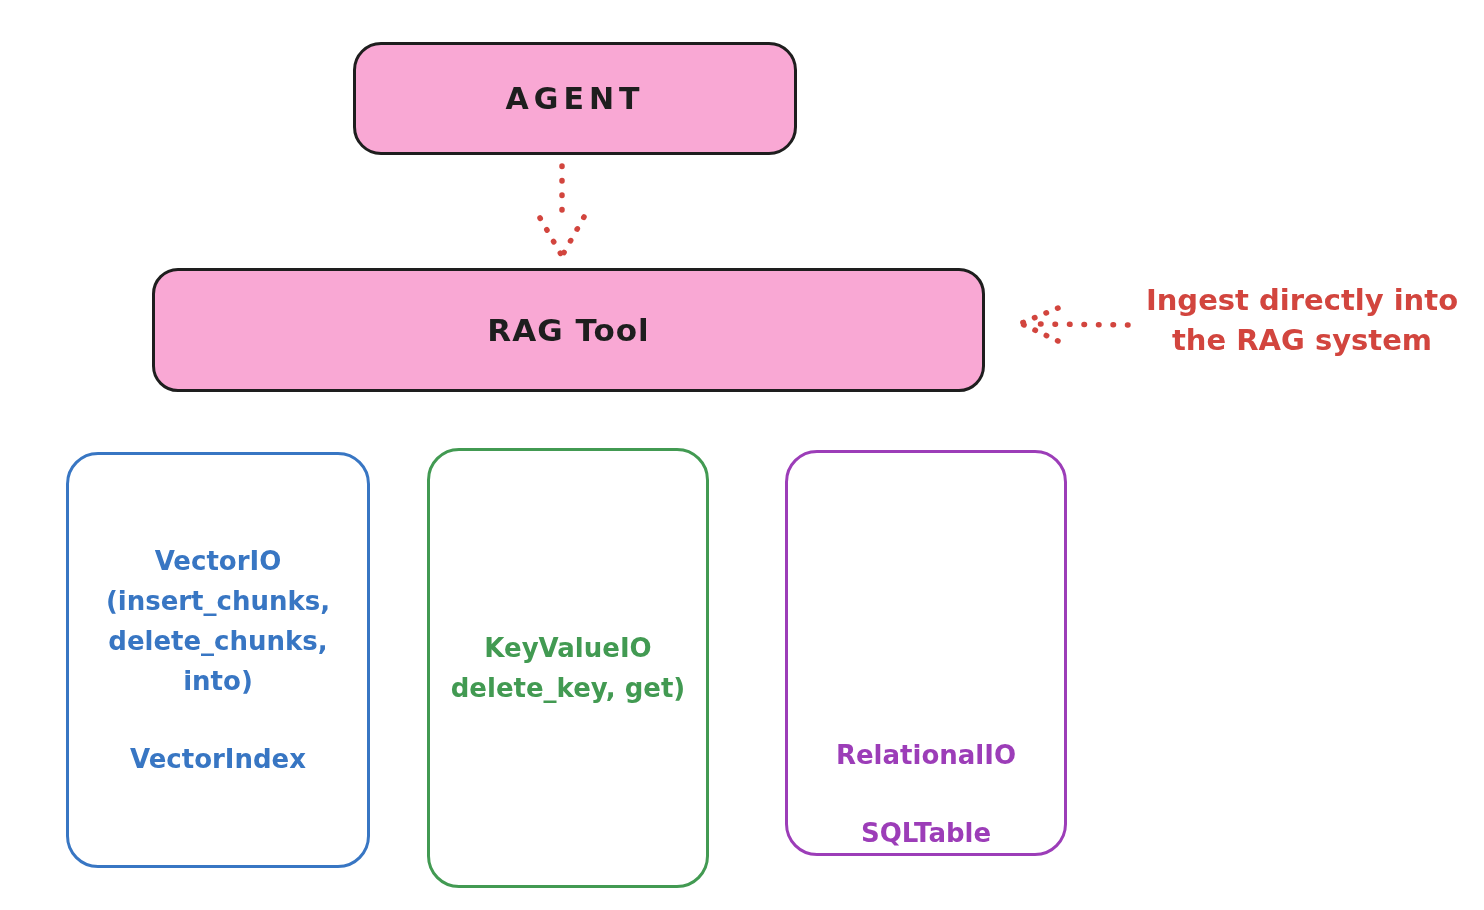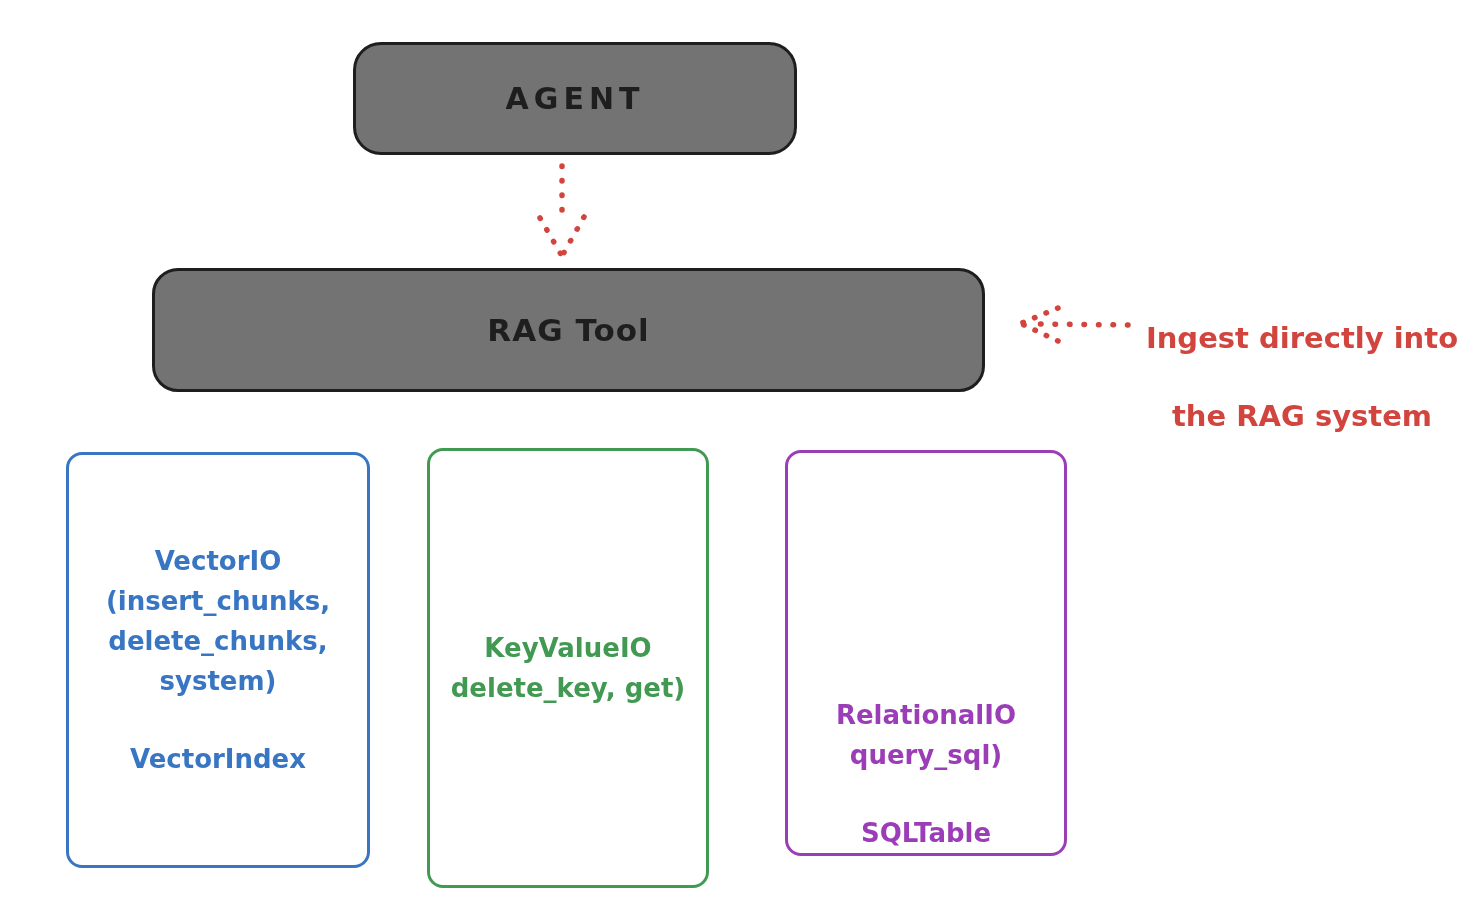--- a/index.html
+++ b/index.html
@@ -7,21 +7,21 @@
   .canvas {
     position: relative;
     width: 1484px;
     height: 910px;
     background: #ffffff;
     font-family: "DejaVu Sans", sans-serif;
     overflow: hidden;
   }
   .node {
     position: absolute;
-    background: #737373;
+    background: #f9a8d4;
     border: 3.5px solid var(--c, #1e1e1e);
     color: var(--c, #1e1e1e);
     display: flex;
     align-items: center;
     justify-content: center;
     text-align: center;
   }
   .agent-box {
     left: 353px; top: 42px; width: 444px; height: 113px;
     border-radius: 28px;
@@ -30,21 +30,21 @@
   .ragtool-box {
     left: 152px; top: 268px; width: 833px; height: 124px;
     border-radius: 26px;
     font-size: 31px; font-weight: bold; letter-spacing: 1px;
   }
   .store-box {
     position: absolute;
     background: #ffffff;
     border: 3px solid var(--c, #888);
     color: var(--c, #888);
-    border-radius: 16px;
+    border-radius: 32px;
     display: flex;
     flex-direction: column;
     align-items: center;
     justify-content: center;
     gap: 38px;
     text-align: center;
     font-size: 26px;
     font-weight: bold;
     line-height: 40px;
   }
@@ -54,21 +54,21 @@
   .store-title span { display: block; }
   .ingest-note {
     position: absolute;
     left: 1128px; top: 280px; width: 348px;
     color: var(--c, #d2453e);
     font-size: 29px;
     font-weight: bold;
     line-height: 40px;
     text-align: center;
   }
-  .ingest-note span { display: block; margin-top: 38px; }
+  .ingest-note span { display: block; }
   .arrow { position: absolute; color: var(--c, #d2453e); }
   .arrow svg { display: block; }
 </style>
 </head>
 <body>
 
 <div class="canvas">
 
   <div class="node agent-box" style="--c: #1e1e1e;">
     <span>AGENT</span>
@@ -97,33 +97,32 @@
   <div class="ingest-note" style="--c: #d2453e;">
     <span>Ingest directly into</span>
     <span>the RAG system</span>
   </div>
 
   <div class="store-box store-vector" style="--c: #3876c3;">
     <div class="store-title">
       <span>VectorIO</span>
       <span>(insert_chunks,</span>
       <span>delete_chunks,</span>
-      <span>system)</span>
+      <span>into)</span>
     </div>
     <div class="store-index">VectorIndex</div>
   </div>
 
   <div class="store-box store-keyvalue" style="--c: #429a52;">
     <div class="store-title">
       <span>KeyValueIO</span>
       <span>delete_key, get)</span>
     </div>
   </div>
 
   <div class="store-box store-relational" style="--c: #9c3db8;">
     <div class="store-title">
       <span>RelationalIO</span>
-      <span>query_sql)</span>
     </div>
     <div class="store-index">SQLTable</div>
   </div>
 
 </div>
 
 </body></html>

